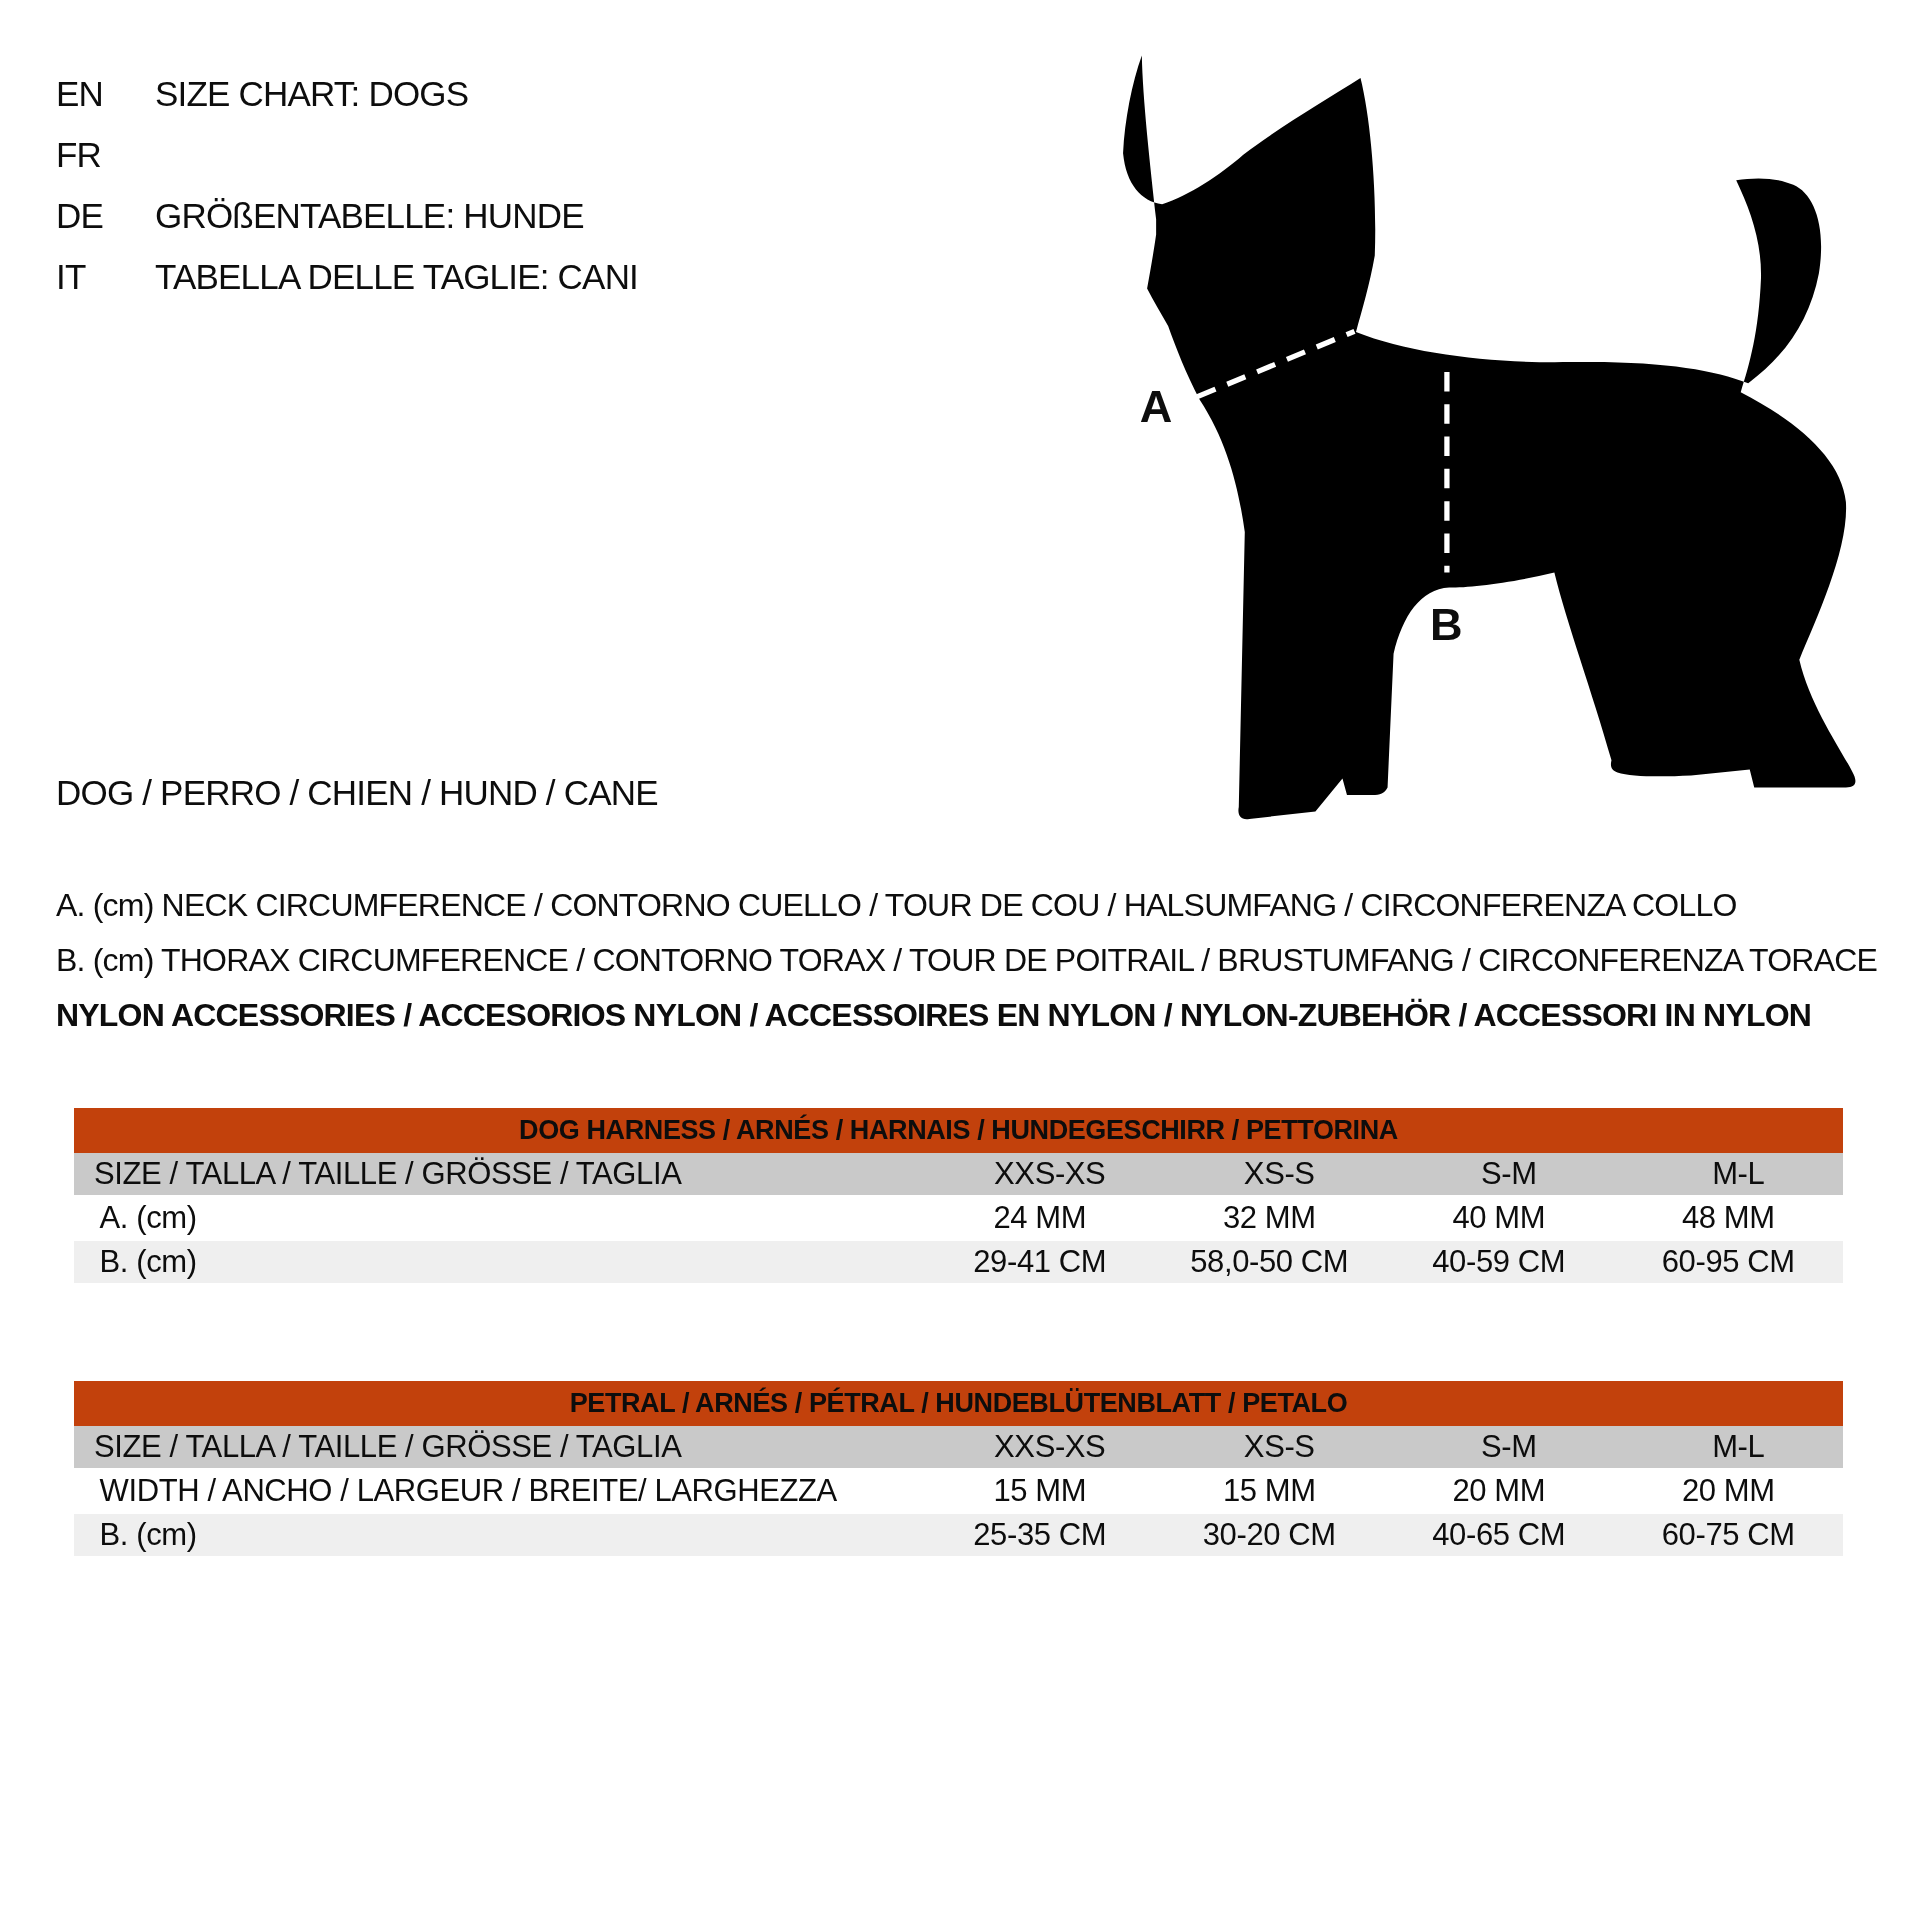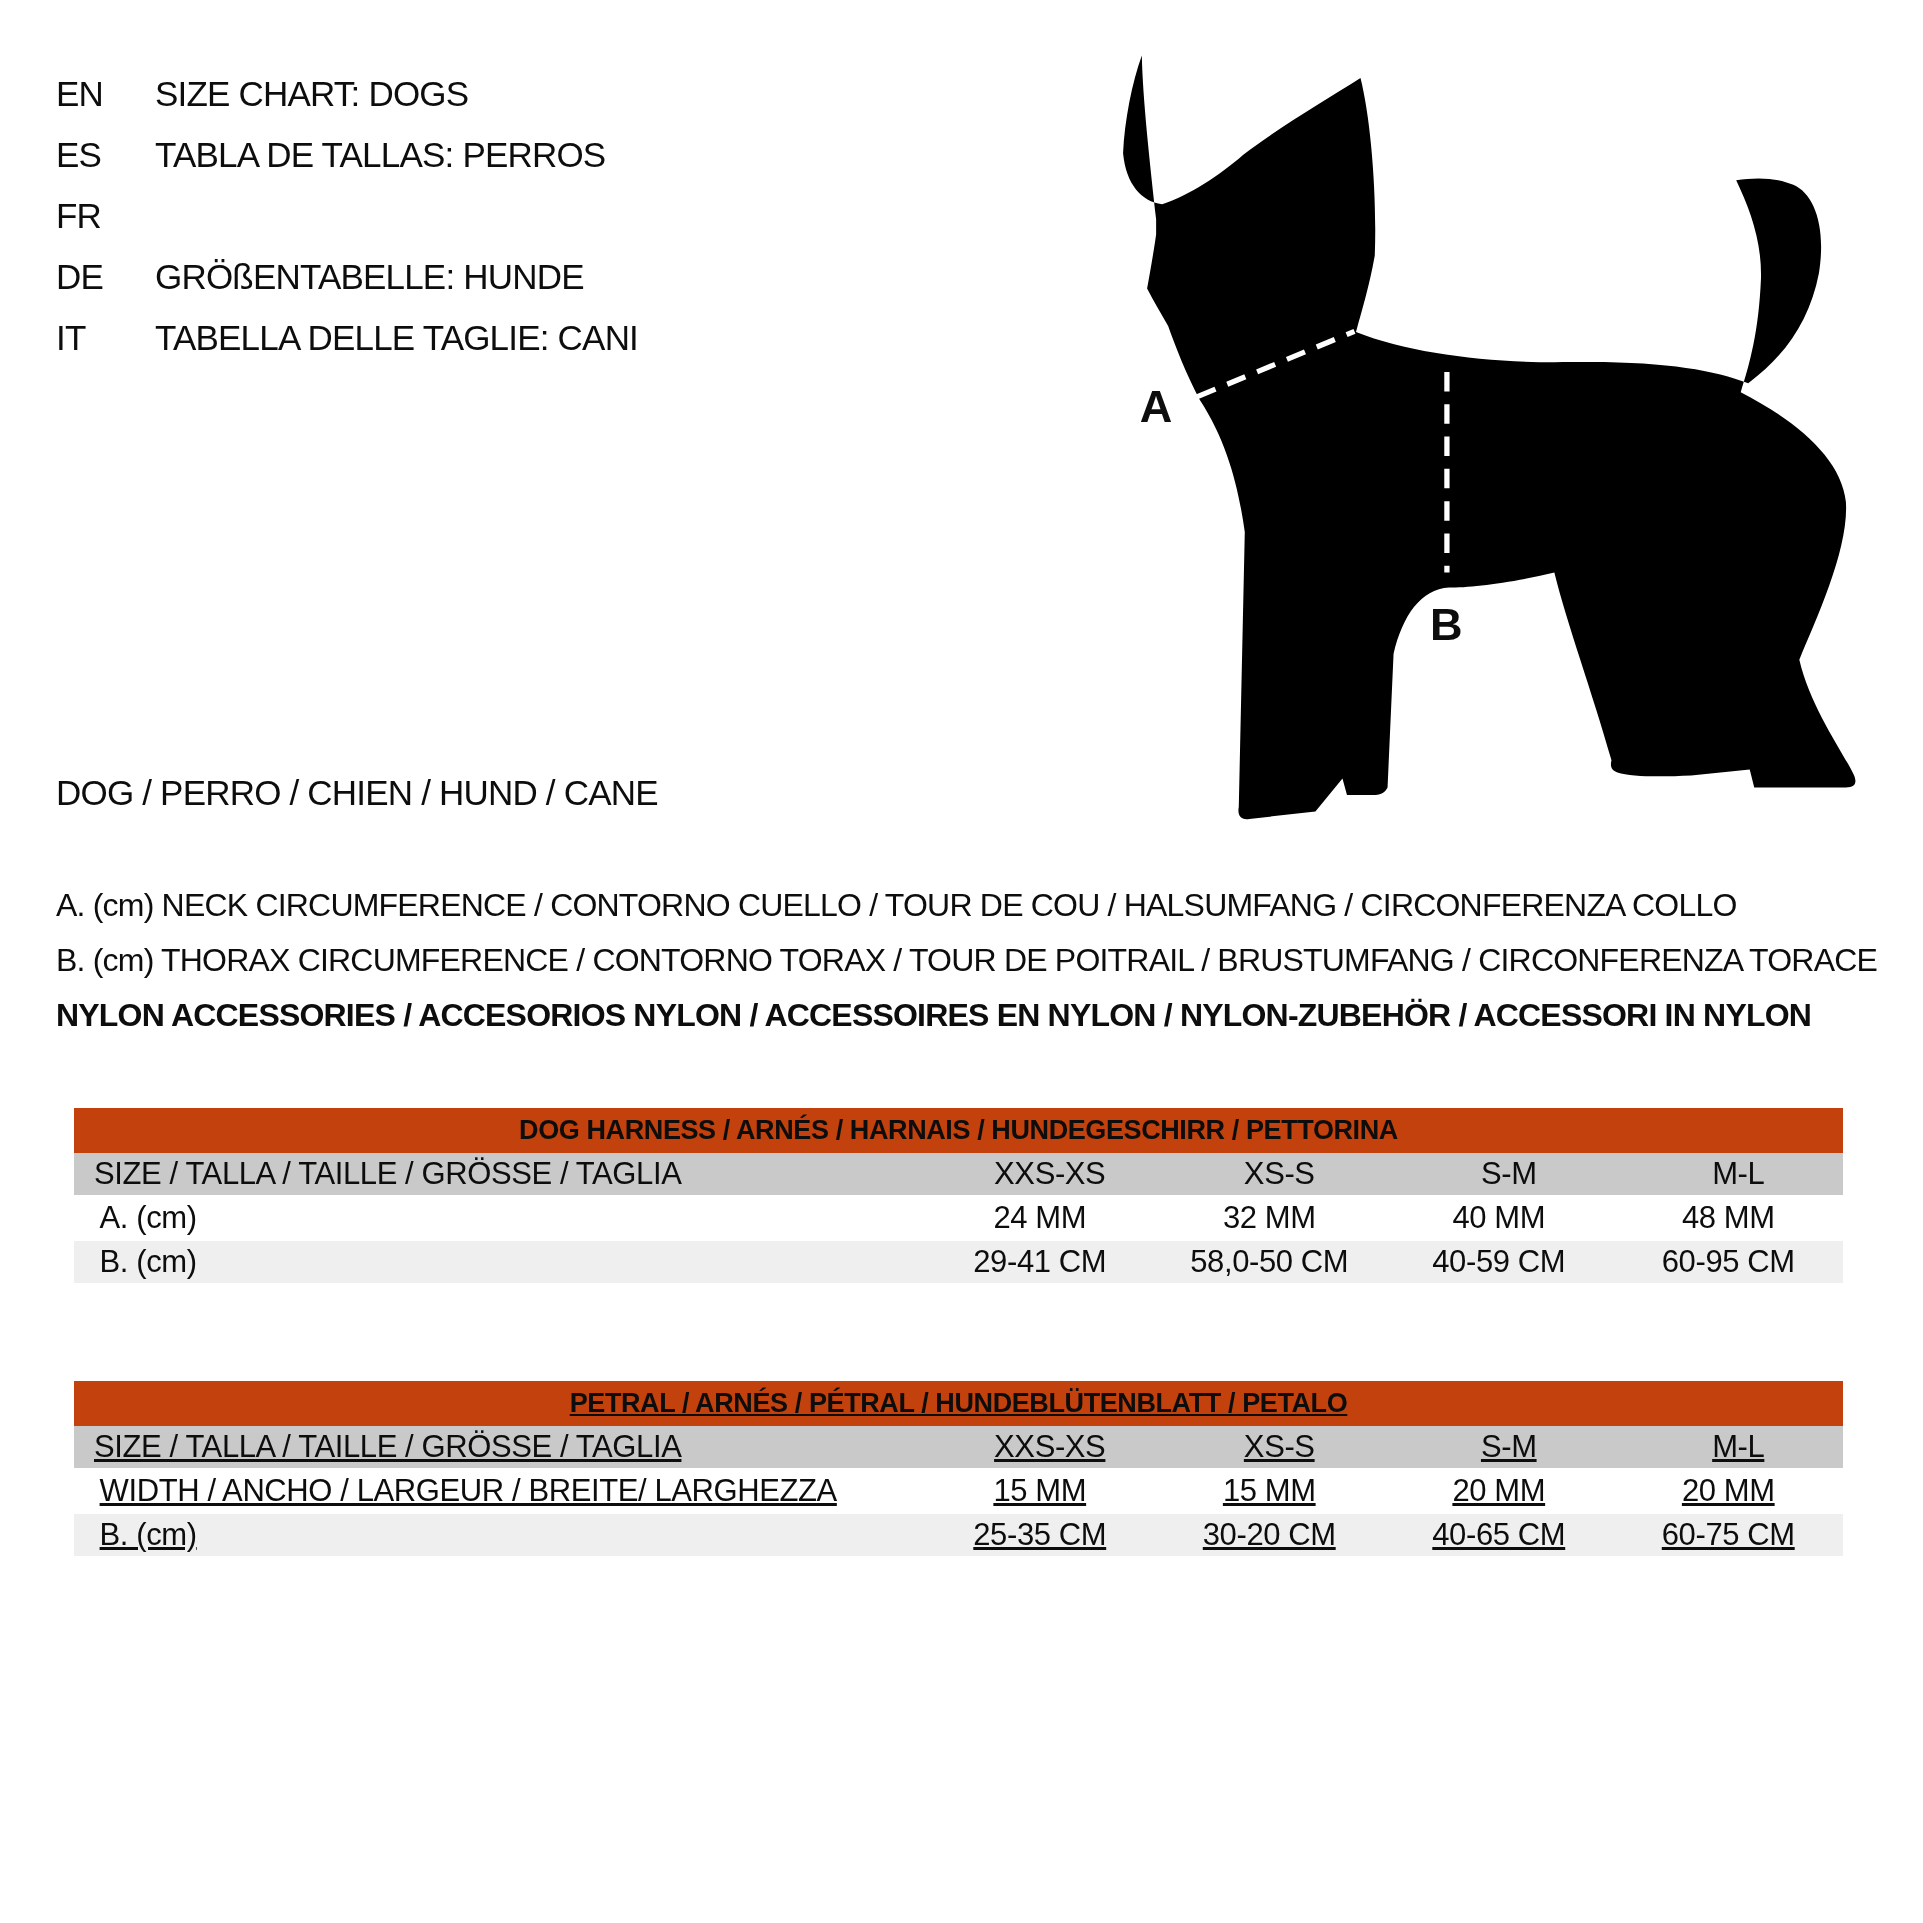--- a/index.html
+++ b/index.html
@@ -21,21 +21,21 @@
   .marker-label{font-family:"Liberation Sans",sans-serif;font-weight:bold;font-size:60px;fill:#0d0d0d;}
   .measure-line{stroke:#ffffff;stroke-width:7;fill:none;stroke-dasharray:26 17;}
   
   .dog-caption{position:absolute;left:56px;top:773px;font-size:35px;letter-spacing:-0.8px;white-space:nowrap;}
   .measure-lines{position:absolute;left:56px;top:878px;}
   .measure-line-text{height:55px;display:flex;align-items:center;font-size:32px;letter-spacing:-0.8px;white-space:nowrap;}
   .measure-line-text.bold{font-weight:bold;}
   
   .size-table{position:absolute;left:74px;width:1769px;}
   .size-table.t1{top:1108px;}
-  .size-table.t2{top:1381px;text-decoration:underline;}
+  .size-table.t2{top:1381px;}
   .tbl-title{
     height:45px;background:#c2410c;display:flex;align-items:center;justify-content:center;
     font-weight:bold;font-size:27px;letter-spacing:-0.4px;white-space:nowrap;
   }
   .tbl-grid{display:grid;grid-template-columns:851px repeat(4,1fr);}
   .tbl-row{display:contents;}
   .cell{display:flex;align-items:center;justify-content:center;font-size:31px;letter-spacing:-0.4px;white-space:nowrap;}
   .cell.label{justify-content:flex-start;padding-left:25.6px;}
   .r-head .cell{background:#C9C9C9;height:42px;padding-left:20px;}
   .r-a .cell{background:#ffffff;height:46px;}
@@ -43,24 +43,20 @@
 </style>
 </head>
 <body>
 
 <div class="canvas">
 
   <div class="lang-list">
     <div class="lang-row">
       <span class="lang-code">EN</span>
       <span>SIZE CHART: DOGS</span>
-    </div>
-    <div class="lang-row">
-      <span class="lang-code">ES</span>
-      <span>TABLA DE TALLAS: PERROS</span>
     </div>
     <div class="lang-row">
       <span class="lang-code">FR</span>
     </div>
     <div class="lang-row">
       <span class="lang-code">DE</span>
       <span>GRÖßENTABELLE: HUNDE</span>
     </div>
     <div class="lang-row">
       <span class="lang-code">IT</span>

